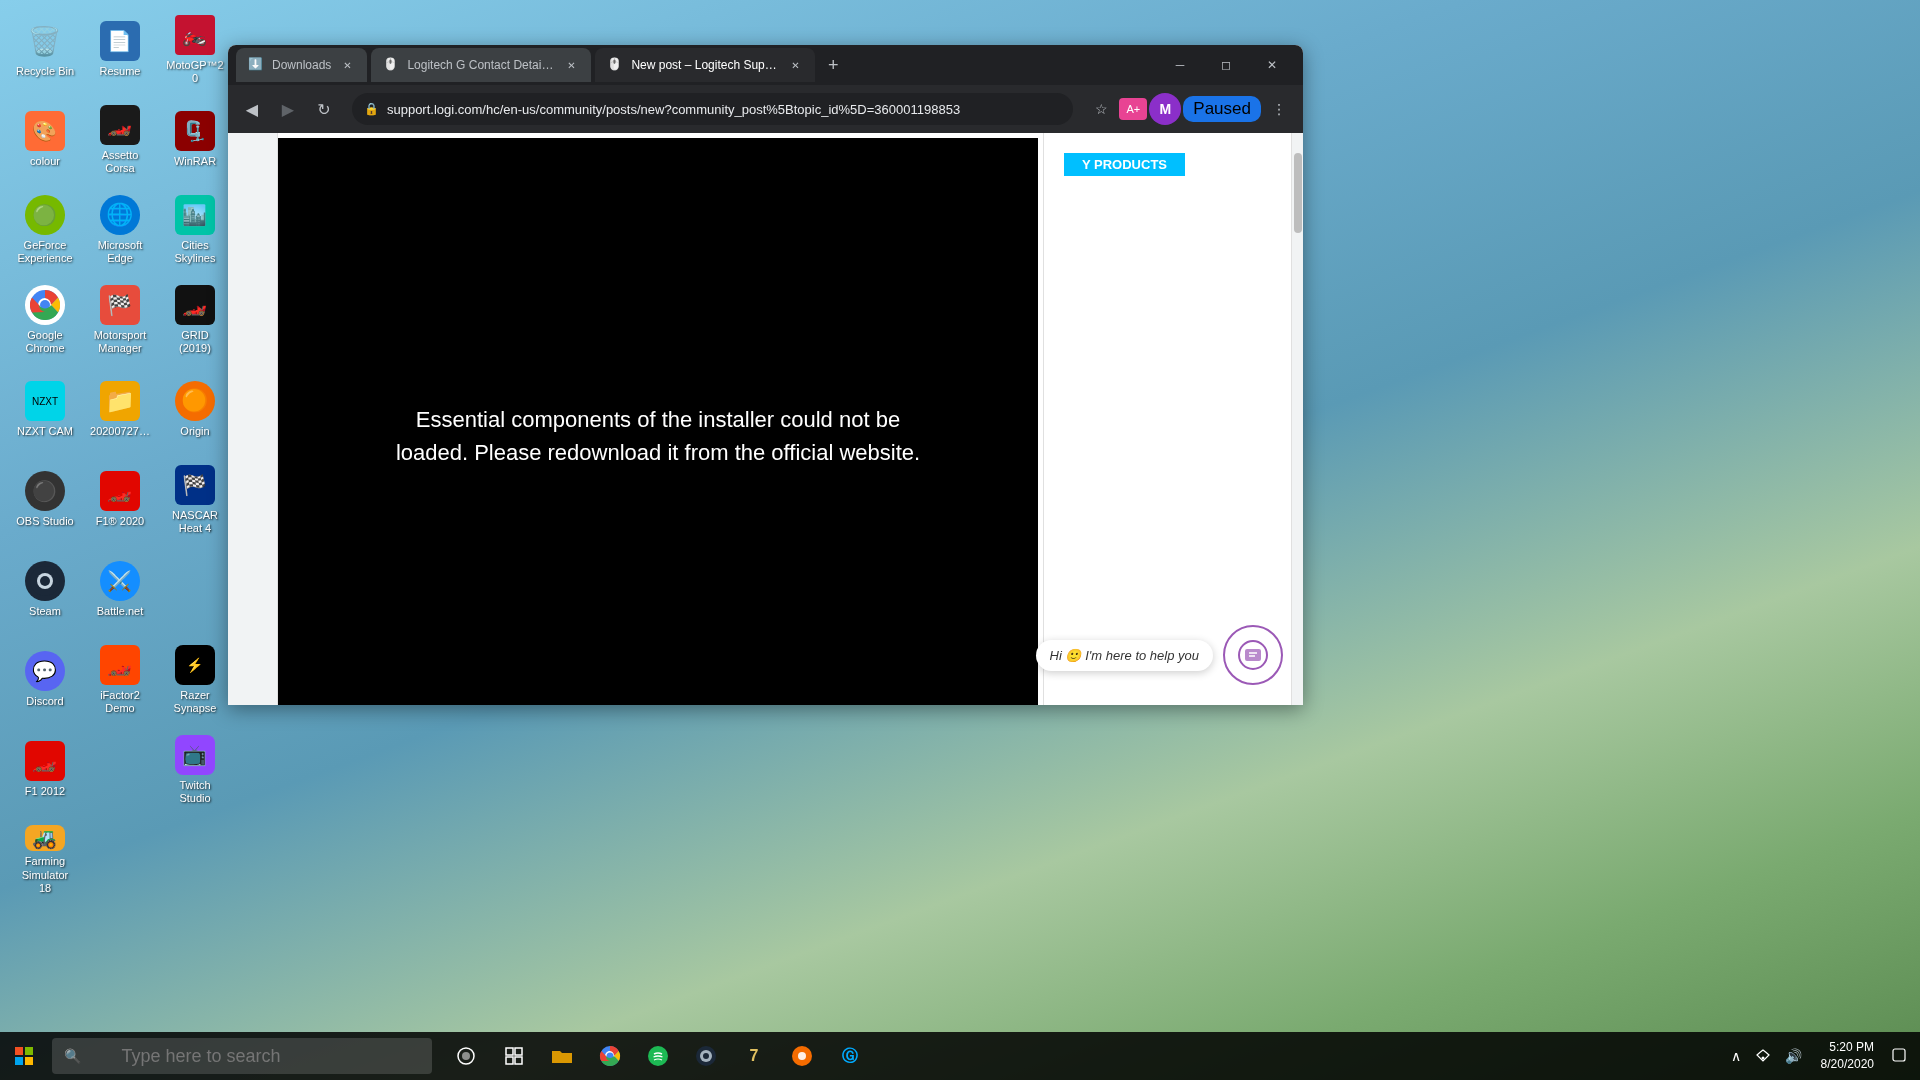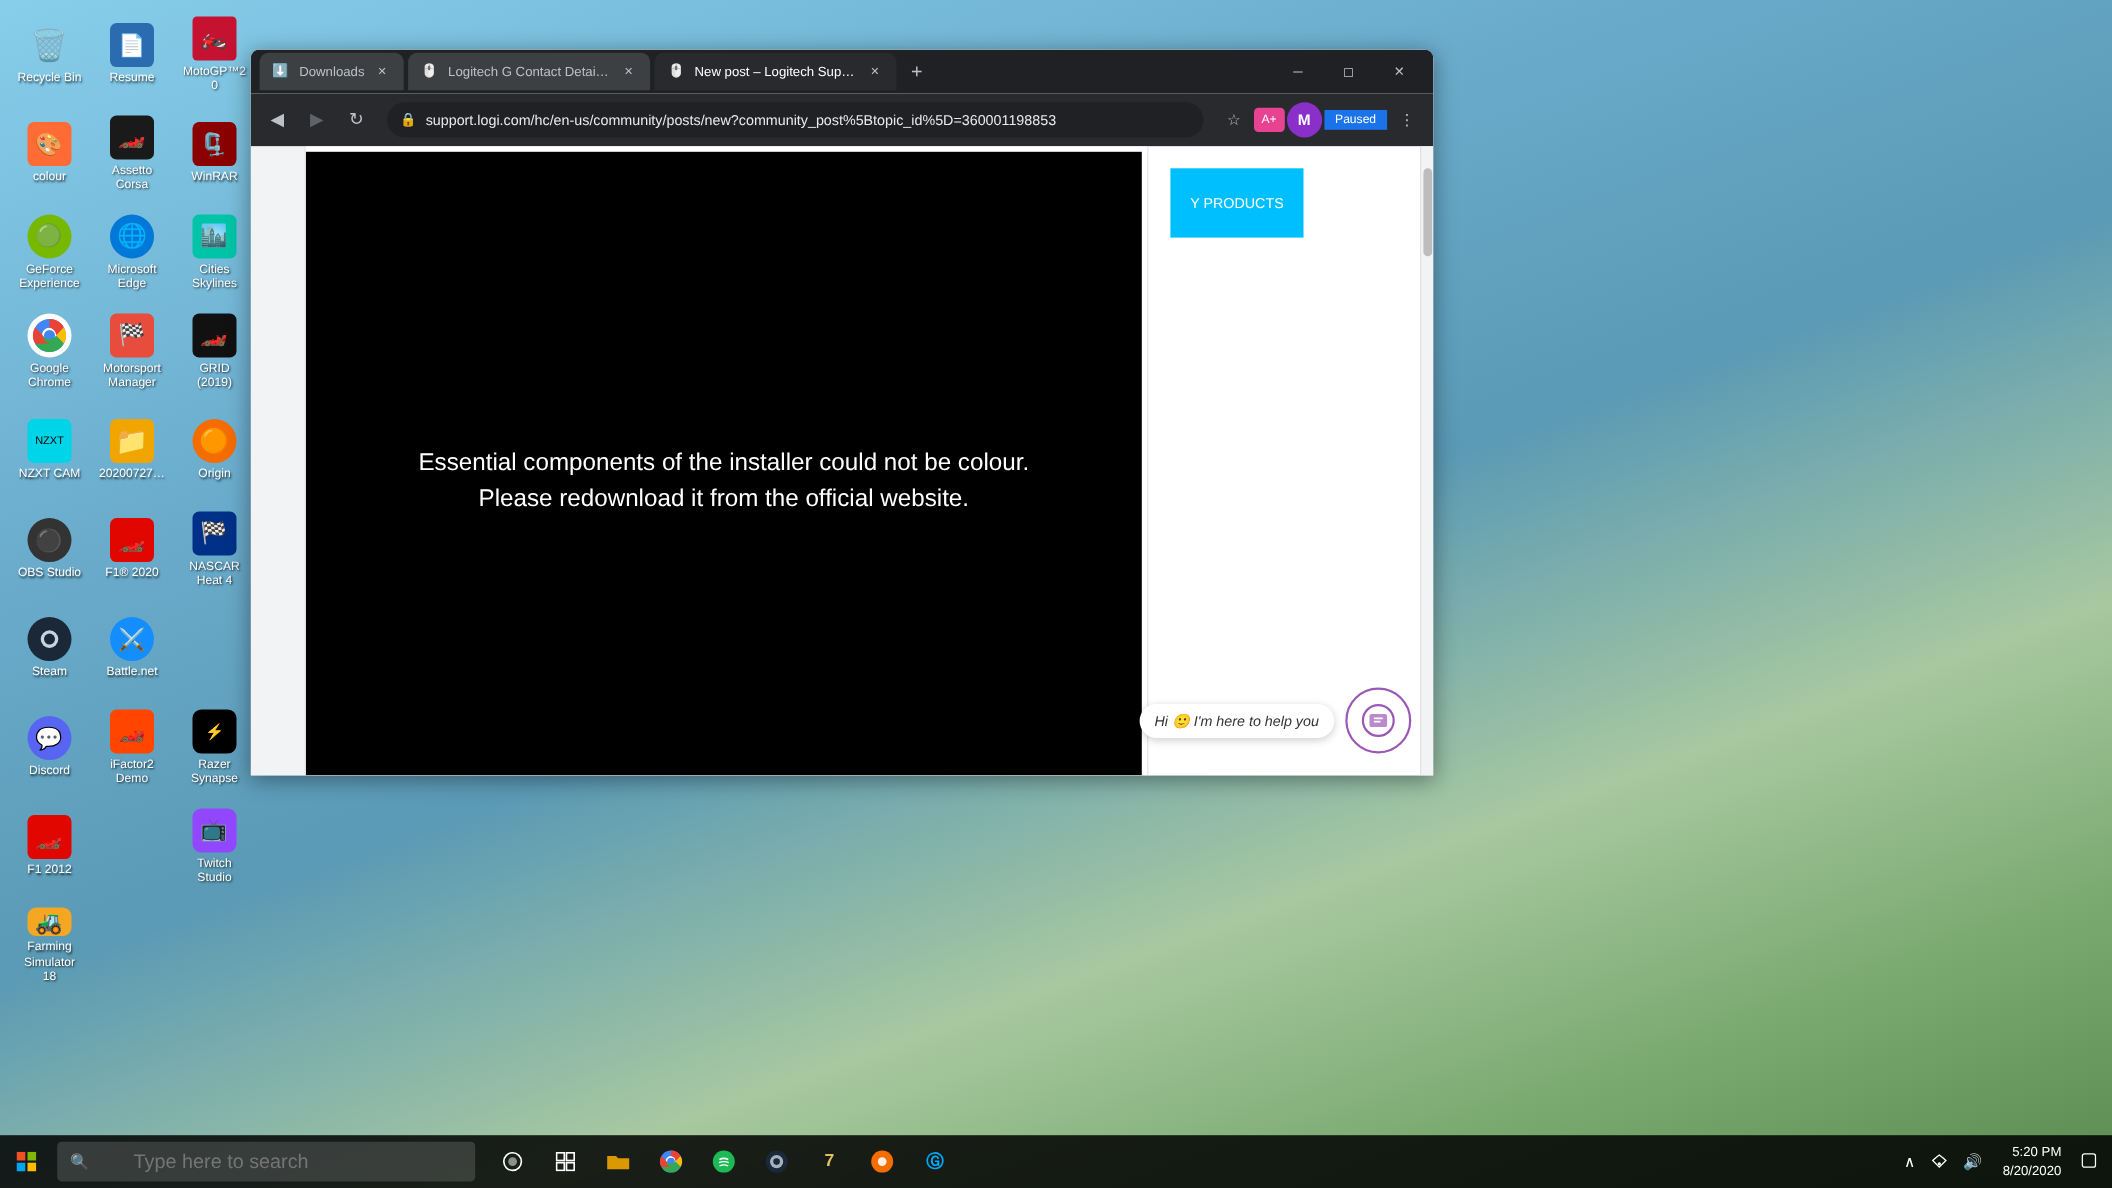--- a/index.html
+++ b/index.html
@@ -323,24 +323,24 @@
       align-items: center;
       justify-content: center;
       cursor: pointer;
       color: #bdc1c6;
       font-size: 14px;
     }
 
     
     .paused-badge {
       background: #1a73e8;
-      color: #ffffff;
-      font-size: 11px;
+      color: #000000;
+      font-size: 17px;
       padding: 3px 10px;
-      border-radius: 0;
+      border-radius: 10px;
       cursor: pointer;
     }
 
     
     .browser-content {
       flex: 1;
       position: relative;
       overflow: hidden;
       display: flex;
     }
@@ -402,26 +402,26 @@
       width: 260px;
       background: white;
       border-left: 1px solid #e0e0e0;
       flex-shrink: 0;
       overflow-y: auto;
     }
 
     .my-products-btn {
       background: #00bfff;
       color: white;
-      padding: 24px 18px;
+      padding: 4px 18px;
       font-size: 13px;
       cursor: pointer;
       display: inline-block;
       margin: 10px;
-      font-weight: normal;
+      font-weight: bold;
     }
 
     
     .logi-link {
       color: #1a73e8;
       font-size: 13px;
       padding: 8px 12px;
       display: block;
       cursor: pointer;
       text-decoration: none;
@@ -677,21 +677,21 @@
 
           <div style="padding: 8px 0; display:flex; flex-direction:column; gap:4px;">
             <a class="logi-link">L</a>
             <a class="logi-link">L</a>
             <a class="logi-link">L</a>
             <a class="logi-link">L</a>
           </div>
         </div>
 
         <div class="installer-dialog">
-          <p class="installer-message">Essential components of the installer could not be colour. Please redownload it from the official website.</p>
+          <p class="installer-message">Essential components of the installer could not be loaded. Please redownload it from the official website.</p>
         </div>
       </div>
 
       <div class="page-right" style="position:relative;">
         <div style="padding:10px;">
           <div class="my-products-btn">Y PRODUCTS</div>
         </div>
 
         <div class="scroll-bar">
           <div class="scroll-thumb"></div>

